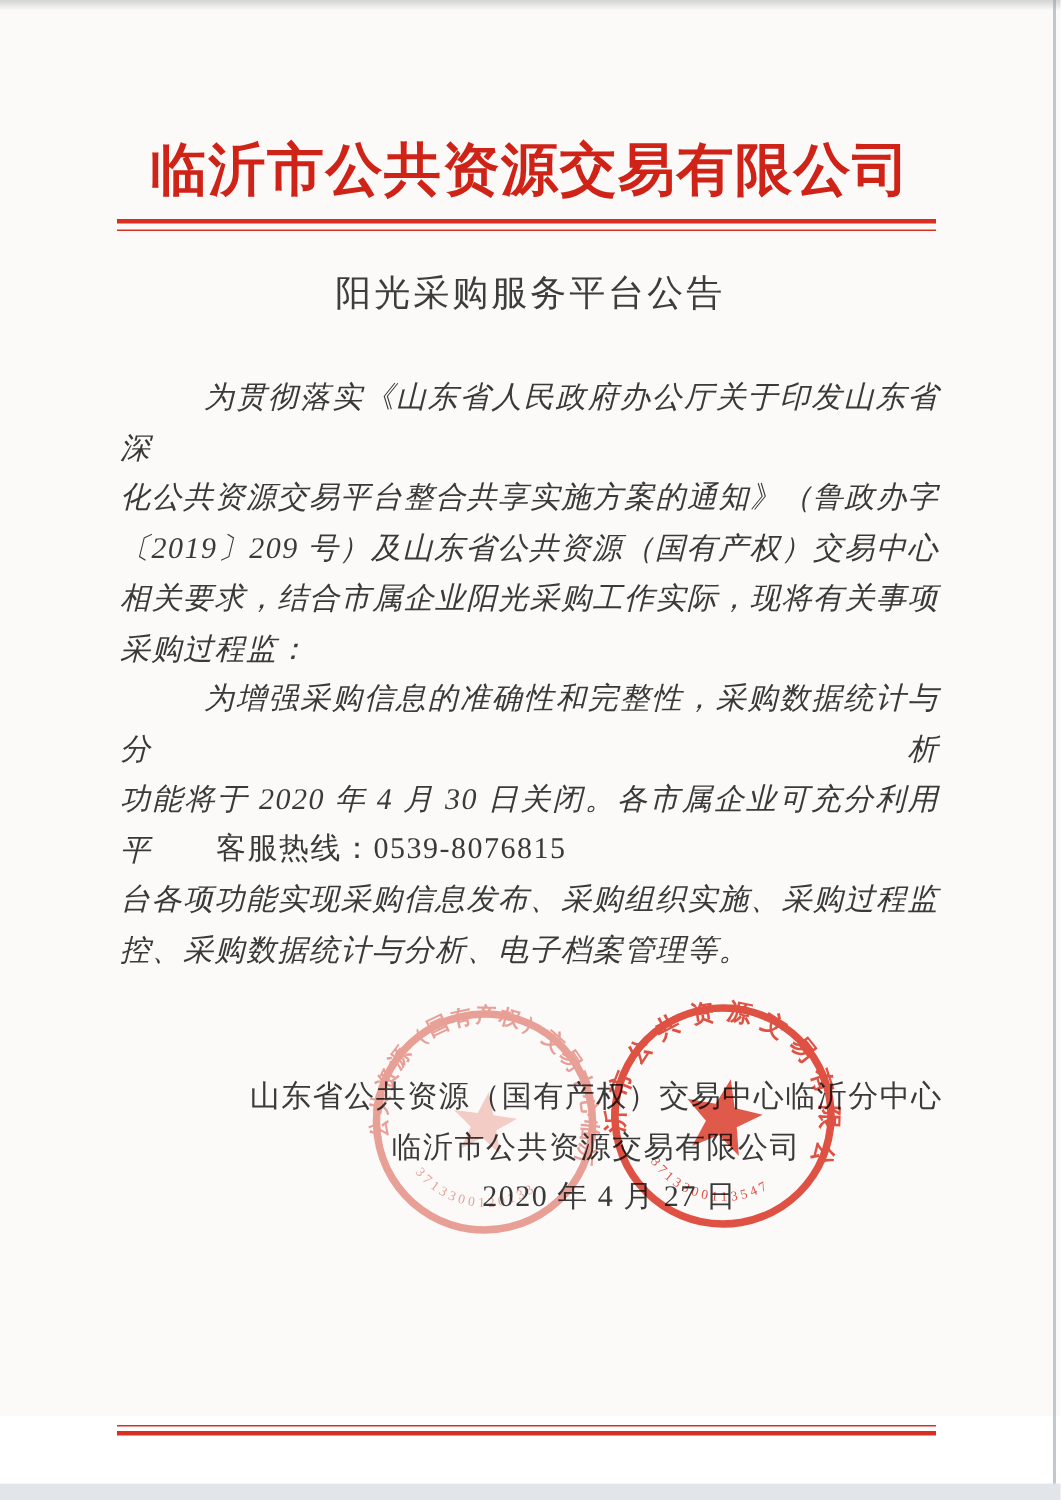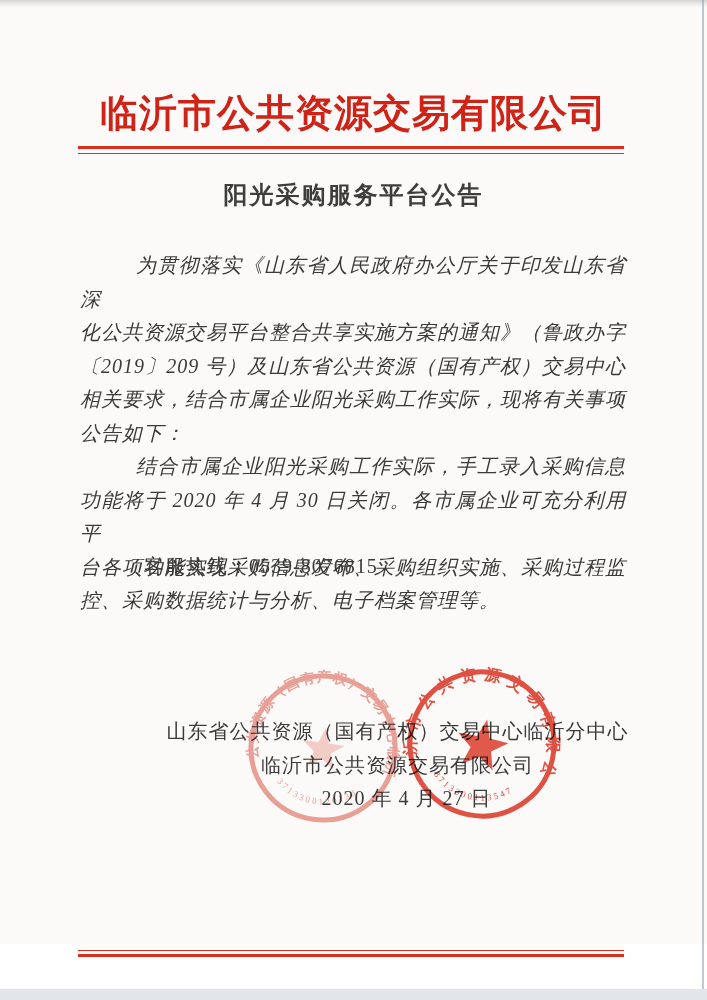--- a/index.html
+++ b/index.html
@@ -34,21 +34,21 @@
   }
   .head-rule{
     position:absolute;left:78px;top:146px;width:546px;height:4px;
     border-top:3px solid var(--rule-red,#da2f1e);
     border-bottom:1px solid var(--rule-red,#da2f1e);
   }
   .doc-title{
     position:absolute;left:0;top:179px;width:707px;
     text-align:center;
     font-family:"Liberation Sans","DejaVu Sans",sans-serif;
-    font-size:24px;font-weight:bold;letter-spacing:2px;
+    font-size:24px;font-weight:normal;letter-spacing:2px;
     color:#3d3d3d;
   }
   
   .body-block{
     position:absolute;left:80px;top:249px;width:546px;
     font-size:20px;line-height:33.5px;letter-spacing:1px;
     color:var(--body-ink,#3a3a3a);
   }
   .line{text-align:justify;font-style:italic;}
   .fill{text-align-last:justify;}
@@ -96,24 +96,24 @@
   <div class="head-rule"></div>
 
   <div class="doc-title">阳光采购服务平台公告</div>
 
   <div class="body-block">
     <div class="para">
       <div class="line indent fill">为贯彻落实《山东省人民政府办公厅关于印发山东省深</div>
       <div class="line fill">化公共资源交易平台整合共享实施方案的通知》（鲁政办字</div>
       <div class="line fill">〔2019〕209 号）及山东省公共资源（国有产权）交易中心</div>
       <div class="line fill">相关要求，结合市属企业阳光采购工作实际，现将有关事项</div>
-      <div class="line">公告如下：</div>
+      <div class="line">采购过程监：</div>
     </div>
     <div class="para">
-      <div class="line indent fill">结合市属企业阳光采购工作实际，手工录入采购信息</div>
+      <div class="line indent fill">为增强采购信息的准确性和完整性，采购数据统计与分析</div>
       <div class="line fill">功能将于 2020 年 4 月 30 日关闭。各市属企业可充分利用平</div>
       <div class="line fill">台各项功能实现采购信息发布、采购组织实施、采购过程监</div>
       <div class="line">控、采购数据统计与分析、电子档案管理等。</div>
     </div>
   </div>
 
   <div class="hotline">客服热线：0539-8076815</div>
 
   <div class="signature">
     <div class="sig-line">山东省公共资源（国有产权）交易中心临沂分中心</div>

